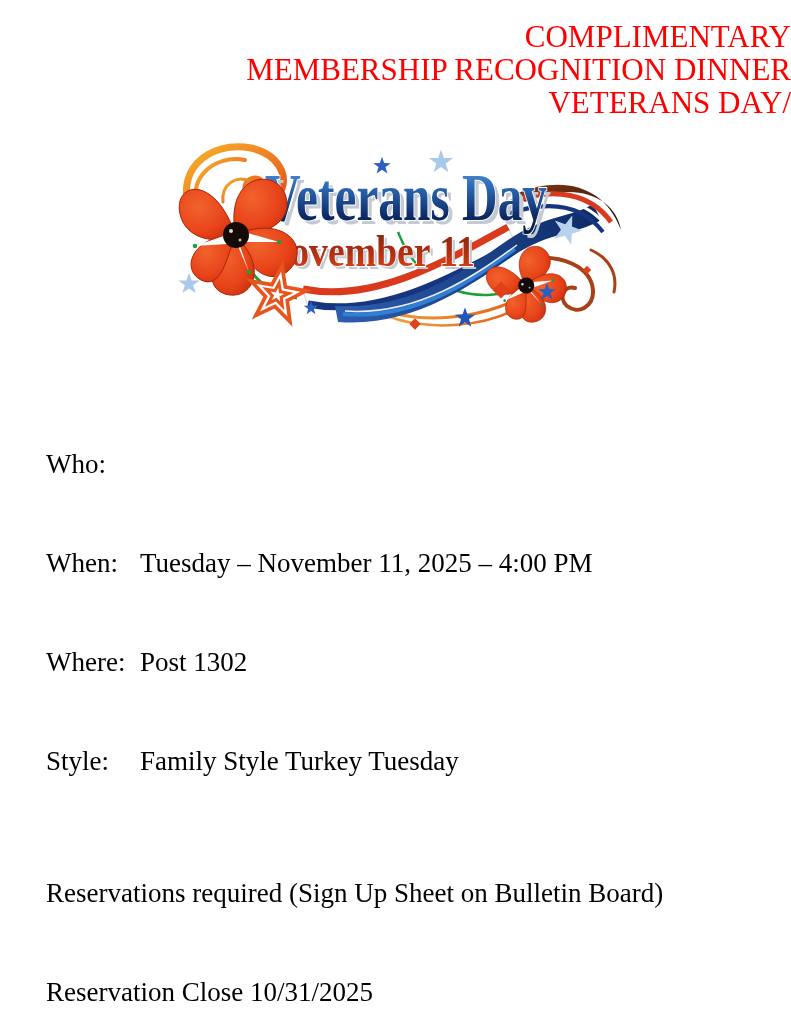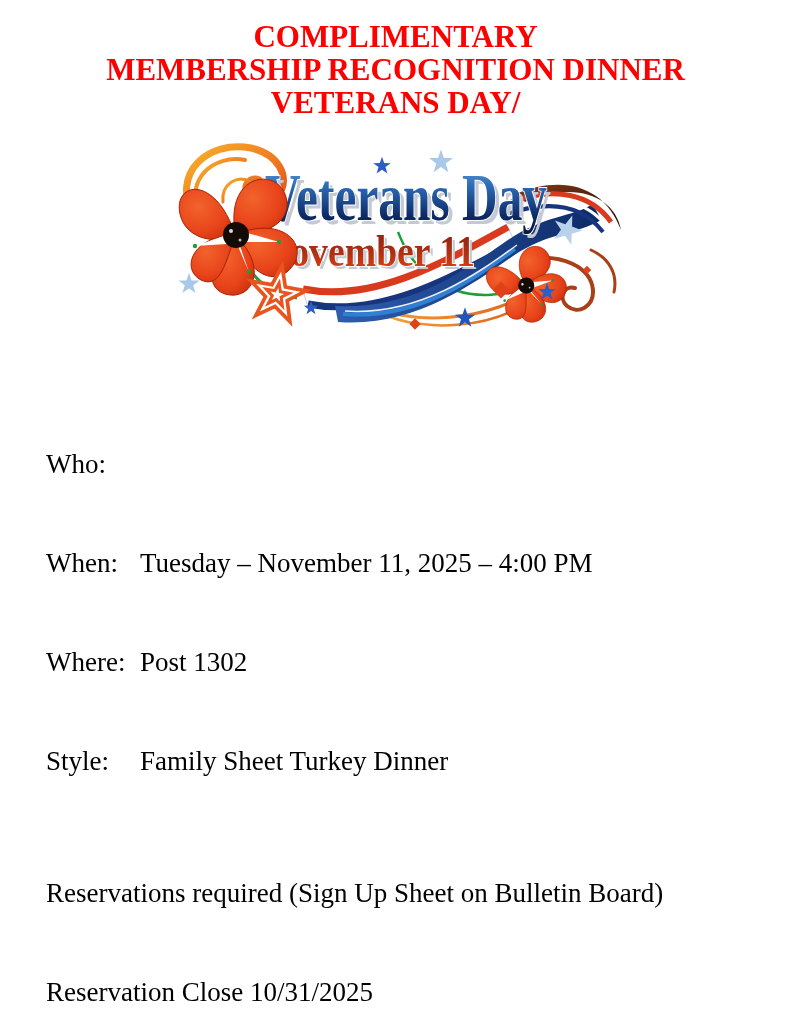--- a/index.html
+++ b/index.html
@@ -6,23 +6,23 @@
   .page{
     position:relative;
     width:791px;height:1024px;
     background:#ffffff;
     overflow:hidden;
     font-family:"Liberation Serif","DejaVu Serif",serif;
     color:#000;
   }
   .title{
     position:absolute;top:20px;left:0;width:791px;
-    text-align:center;
+    text-align:right;
     color:#ff0000;
-    font-weight:bold;
+    font-weight:normal;
     font-size:31px;line-height:33px;
     letter-spacing:0px;
   }
   .banner{
     position:absolute;left:163px;top:132px;width:460px;height:200px;
   }
   .content{
     position:absolute;left:46px;top:349px;width:745px;
     font-size:27px;line-height:33px;
     white-space:pre-wrap;
@@ -174,21 +174,21 @@
     <div class="info-row">
       <span>When:</span>
       <span>Tuesday – November 11, 2025 – 4:00 PM</span>
     </div>
     <div class="info-row">
       <span>Where:</span>
       <span>Post 1302</span>
     </div>
     <div class="info-row">
       <span>Style:</span>
-      <span>Family Sheet Turkey Dinner</span>
+      <span>Family Style Turkey Tuesday</span>
     </div>
 
     <div>Reservations required (Sign Up Sheet on Bulletin Board)</div>
     <div>Reservation Close 10/31/2025</div>
     
     
 
     
 
     

